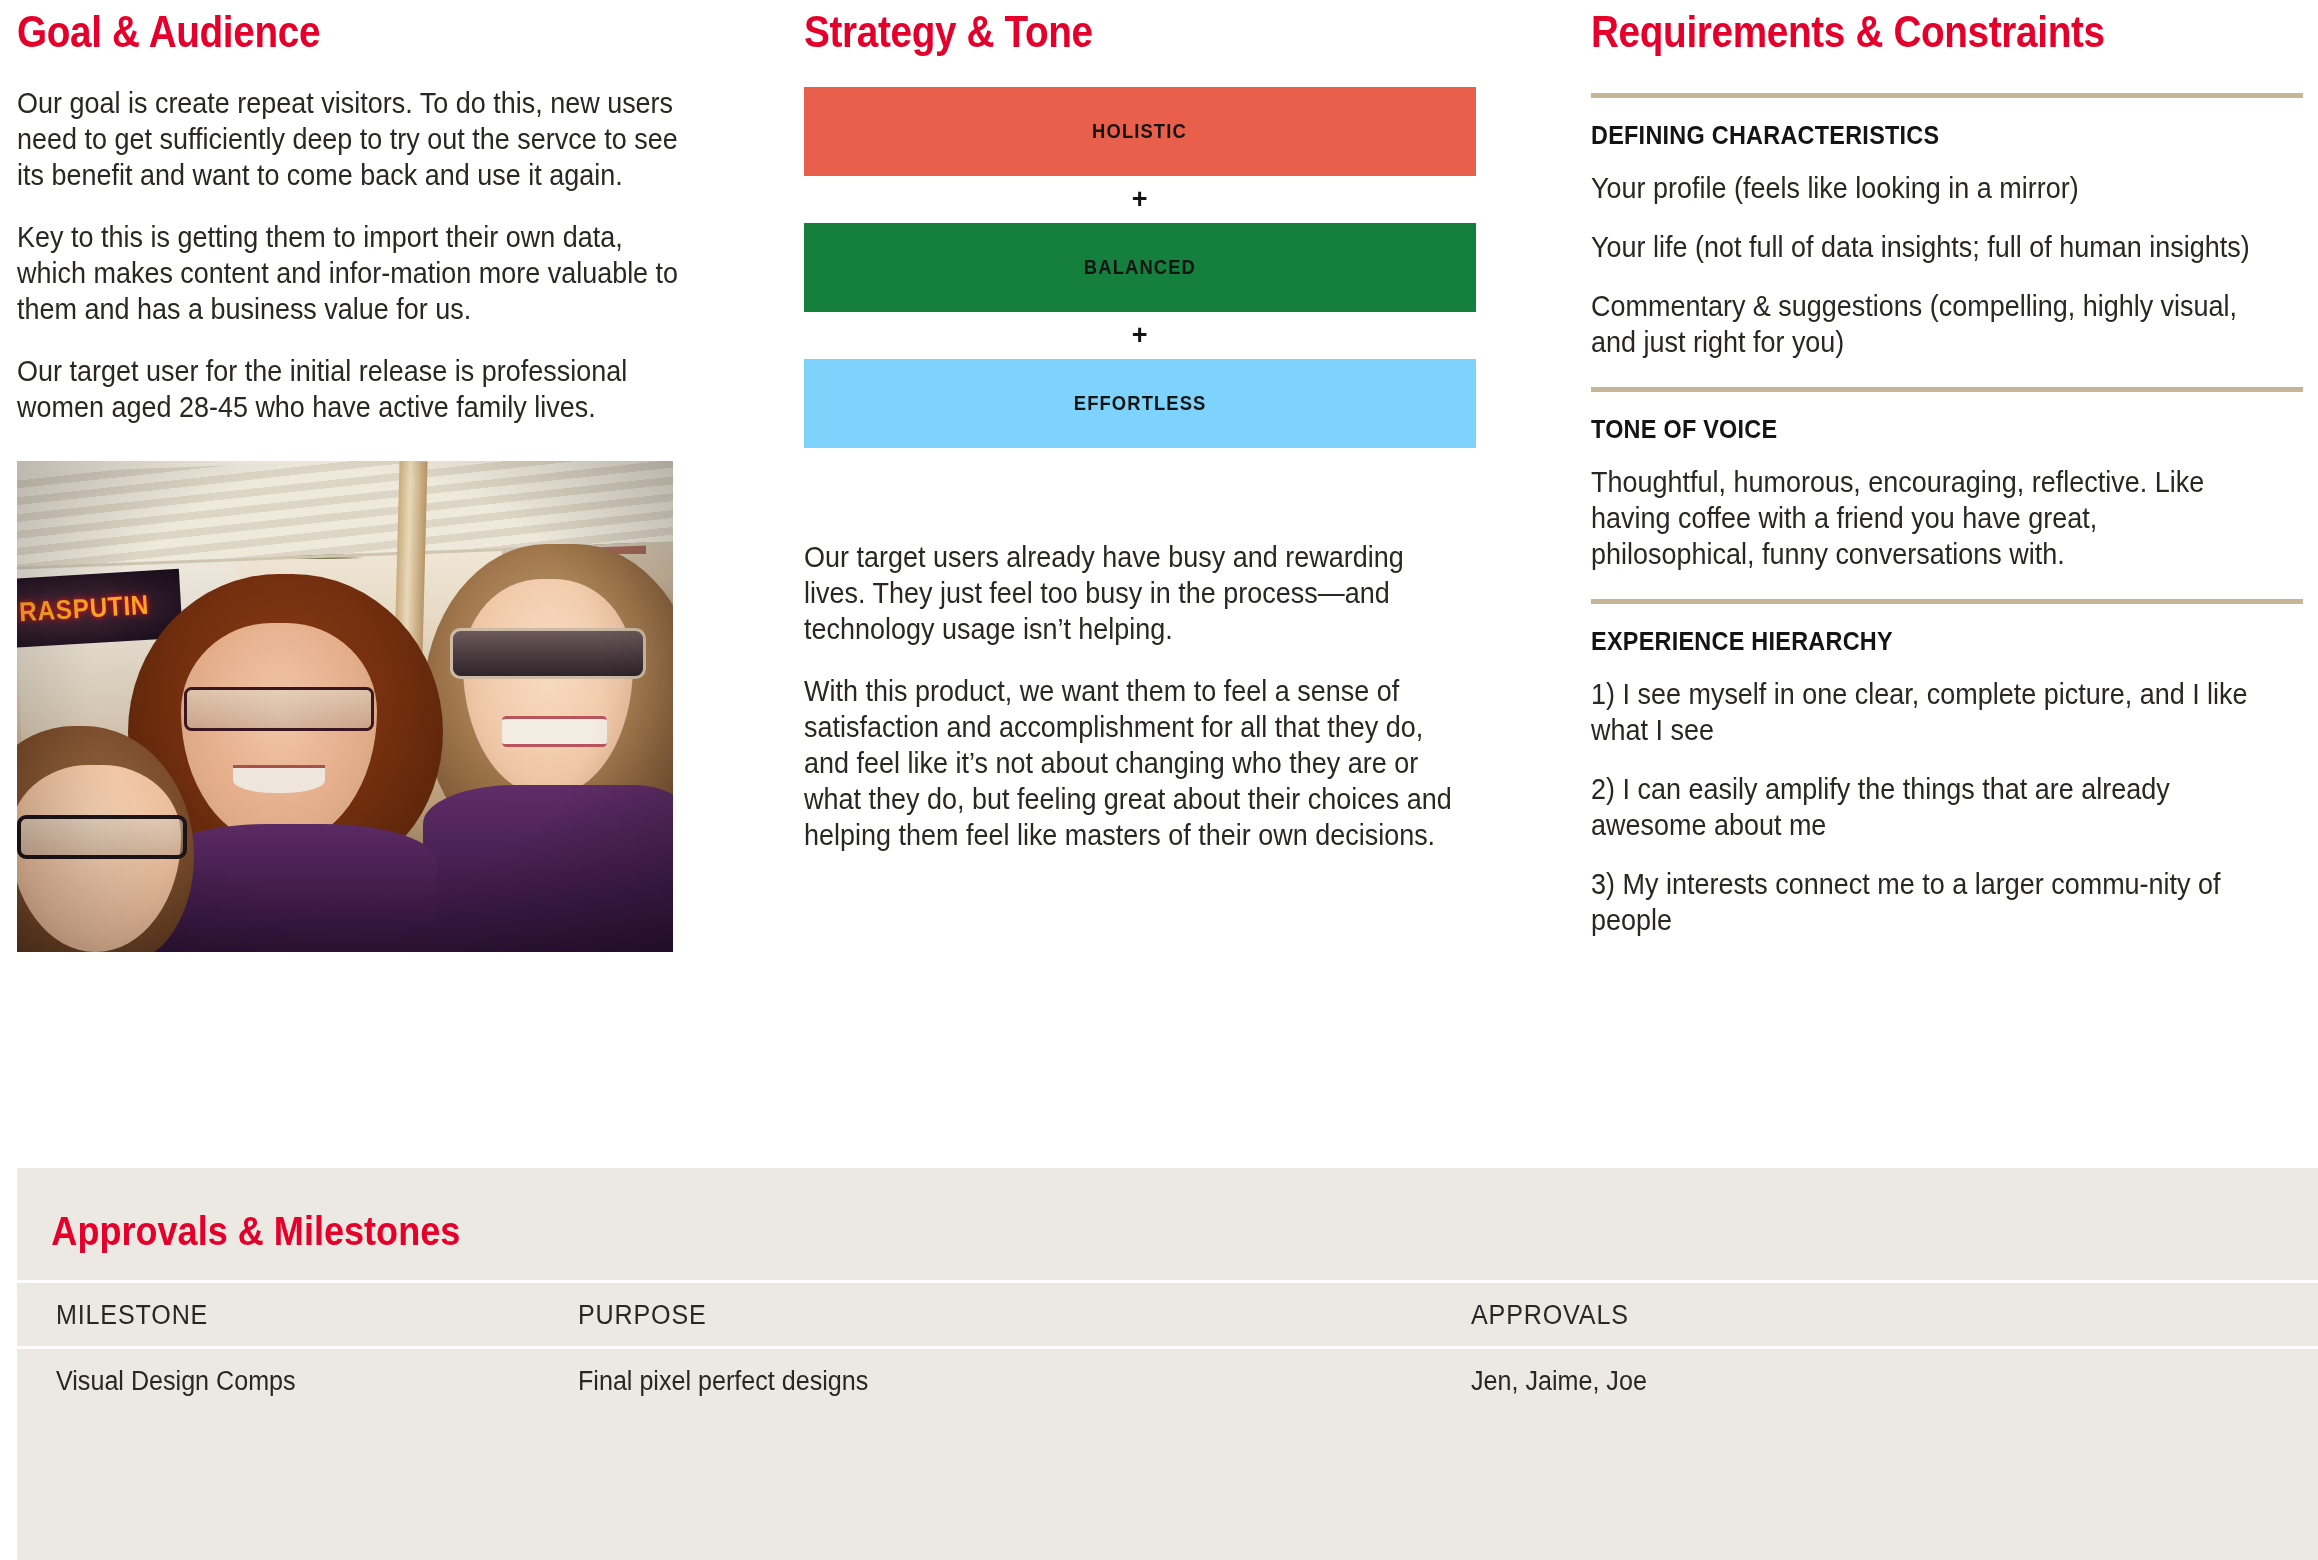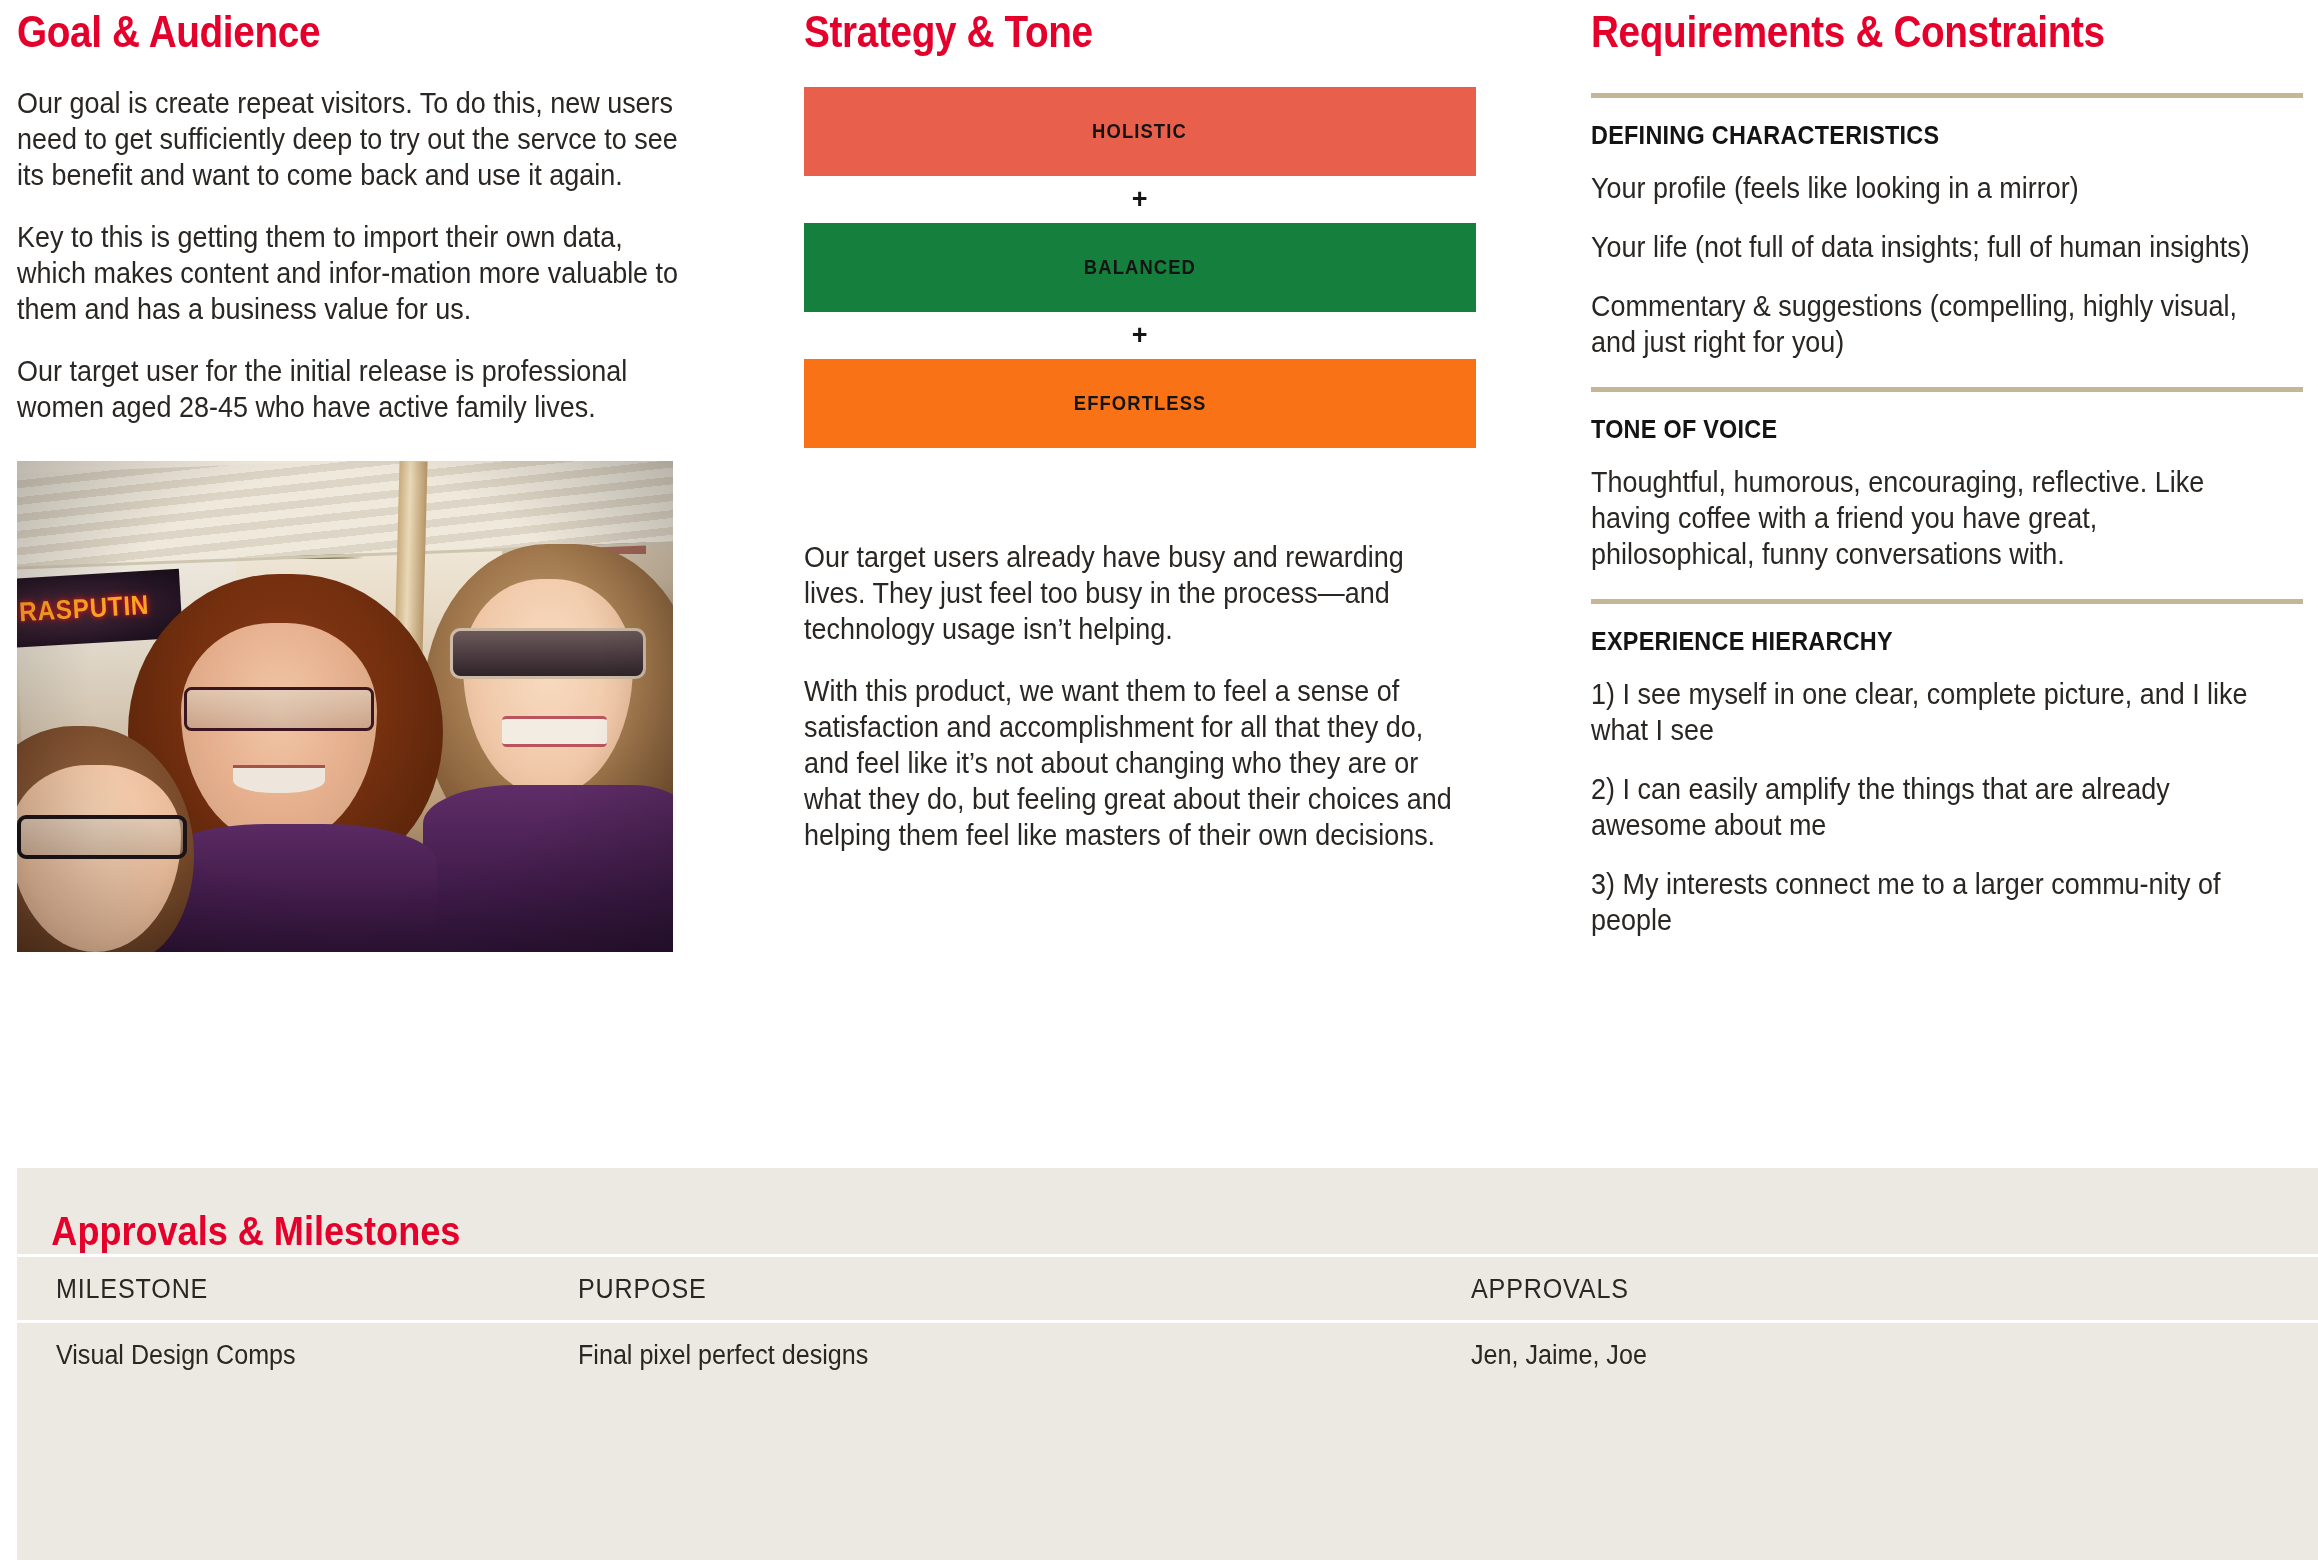--- a/index.html
+++ b/index.html
@@ -266,20 +266,21 @@
     margin: 0;
     padding: 41px 0 0 39px;
     font-size: 41px;
     line-height: 45px;
     font-weight: bold;
     color: #e4002b;
     transform: scaleX(0.88);
     transform-origin: left center;
   }
   .mtable {
+    margin-top: 26px;
     border-collapse: collapse;
     width: 100%;
     table-layout: fixed;
   }
   .mtable tr { border-top: 3px solid #ffffff; }
   .mtable td, .mtable th {
     text-align: left;
     font-weight: 300;
     font-size: 27px;
     line-height: 30px;
@@ -346,21 +347,21 @@
 
       <div class="strategy-stack">
         <div class="strategy-bar" style="background:#e8604c;">
           <span>HOLISTIC</span>
         </div>
         <div class="plus">+</div>
         <div class="strategy-bar" style="background:#15803d;">
           <span>BALANCED</span>
         </div>
         <div class="plus">+</div>
-        <div class="strategy-bar" style="background:#f97316;">
+        <div class="strategy-bar" style="background:#7dd3fc;">
           <span>EFFORTLESS</span>
         </div>
       </div>
 
       <div class="strategy-copy">
         <p class="body">Our target users already have busy and rewarding lives. They just feel too busy in the process—and technology usage isn’t helping.</p>
         <p class="body">With this product, we want them to feel a sense of satisfaction and accomplishment for all that they do, and feel like it’s not about changing who they are or what they do, but feeling great about their choices and helping them feel like masters of their own decisions.</p>
       </div>
     </section>
 

